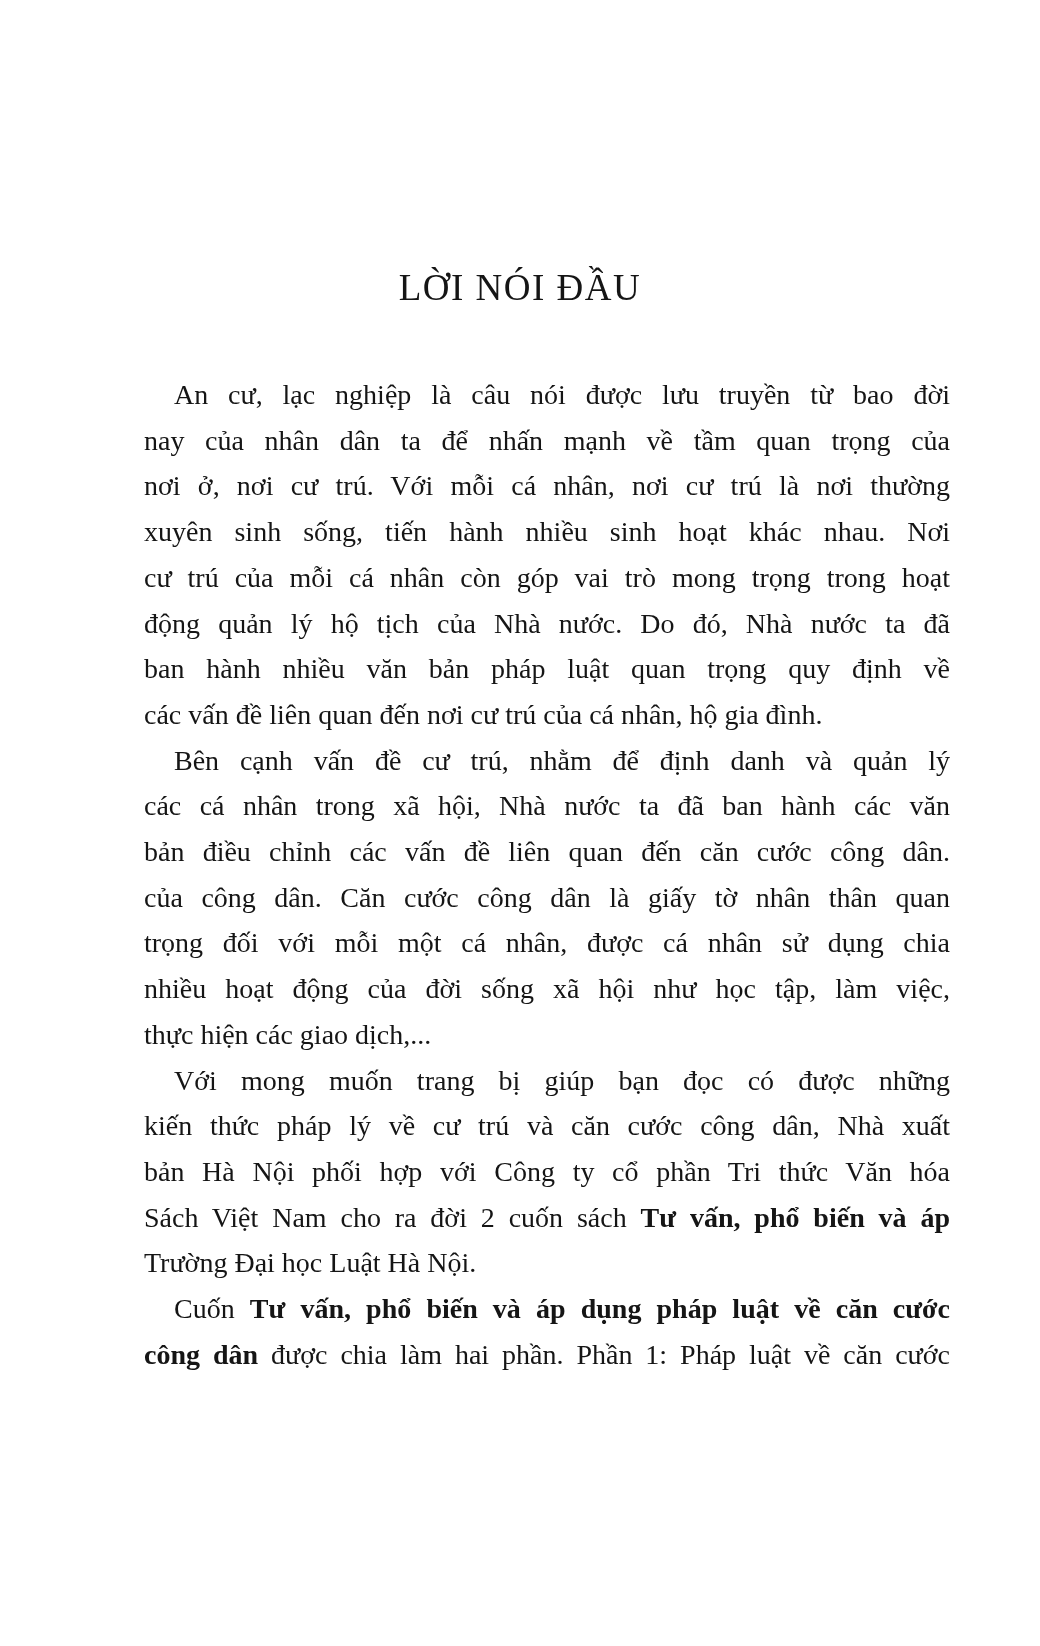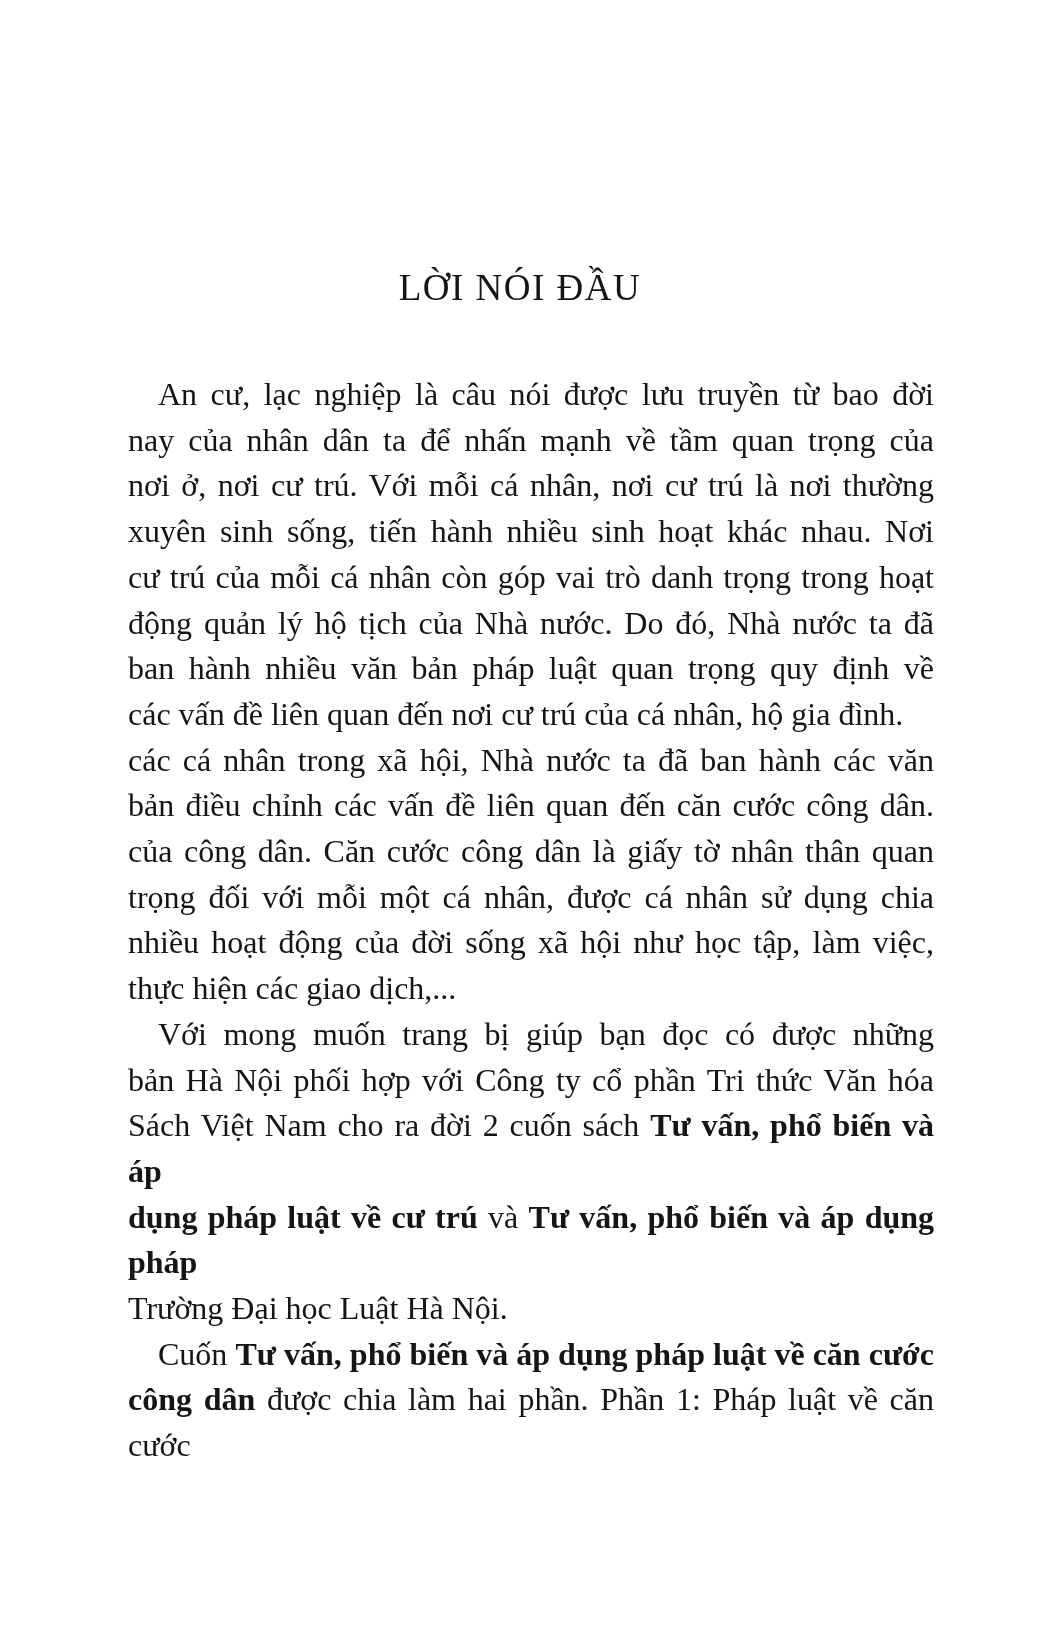--- a/index.html
+++ b/index.html
@@ -24,24 +24,24 @@
     width: 100%;
     margin: 0;
     text-align: center;
     font-size: 37px;
     font-weight: normal;
     letter-spacing: 1.5px;
     font-family: "Liberation Serif", "DejaVu Serif", serif;
   }
   .content {
     position: absolute;
-    left: 128px;
+    left: 144px;
     top: 372px;
     width: 806px;
-    font-size: 32px;
+    font-size: 28px;
     line-height: 45.7px;
   }
   .para {
     margin: 0;
   }
   .line {
     text-align: justify;
     text-align-last: left;
   }
   .line.just {
@@ -60,38 +60,39 @@
 <body>
 
 <div class="page">
   <h1 class="title">LỜI NÓI ĐẦU</h1>
   <div class="content">
       <div class="para">
         <div class="line first just"><span>An cư, lạc nghiệp là câu nói được lưu truyền từ bao đời</span></div>
         <div class="line just"><span>nay của nhân dân ta để nhấn mạnh về tầm quan trọng của</span></div>
         <div class="line just"><span>nơi ở, nơi cư trú. Với mỗi cá nhân, nơi cư trú là nơi thường</span></div>
         <div class="line just"><span>xuyên sinh sống, tiến hành nhiều sinh hoạt khác nhau. Nơi</span></div>
-        <div class="line just"><span>cư trú của mỗi cá nhân còn góp vai trò danh trọng trong hoạt</span></div>
+        <div class="line just"><span>cư trú của mỗi cá nhân còn góp vai trò mong trọng trong hoạt</span></div>
         <div class="line just"><span>động quản lý hộ tịch của Nhà nước. Do đó, Nhà nước ta đã</span></div>
         <div class="line just"><span>ban hành nhiều văn bản pháp luật quan trọng quy định về</span></div>
         <div class="line"><span>các vấn đề liên quan đến nơi cư trú của cá nhân, hộ gia đình.</span></div>
       </div>
       <div class="para">
+        <div class="line first just"><span>Bên cạnh vấn đề cư trú, nhằm để định danh và quản lý</span></div>
         <div class="line just"><span>các cá nhân trong xã hội, Nhà nước ta đã ban hành các văn</span></div>
         <div class="line just"><span>bản điều chỉnh các vấn đề liên quan đến căn cước công dân.</span></div>
         <div class="line just"><span>của công dân. Căn cước công dân là giấy tờ nhân thân quan</span></div>
         <div class="line just"><span>trọng đối với mỗi một cá nhân, được cá nhân sử dụng chia</span></div>
         <div class="line just"><span>nhiều hoạt động của đời sống xã hội như học tập, làm việc,</span></div>
         <div class="line"><span>thực hiện các giao dịch,...</span></div>
       </div>
       <div class="para">
         <div class="line first just"><span>Với mong muốn trang bị giúp bạn đọc có được những</span></div>
+        <div class="line just"><span>kiến thức pháp lý về cư trú và căn cước công dân, Nhà xuất</span></div>
         <div class="line just"><span>bản Hà Nội phối hợp với Công ty cổ phần Tri thức Văn hóa</span></div>
         <div class="line just"><span>Sách Việt Nam cho ra đời 2 cuốn sách </span><span class="bi">Tư vấn, phổ biến và áp</span></div>
-        <div class="line just"><span class="bi">dụng pháp luật về cư trú</span><span> và </span><span class="bi">Tư vấn, phổ biến và áp dụng pháp</span></div>
         <div class="line"><span>Trường Đại học Luật Hà Nội.</span></div>
       </div>
       <div class="para">
         <div class="line first just"><span>Cuốn </span><span class="bi">Tư vấn, phổ biến và áp dụng pháp luật về căn cước</span></div>
         <div class="line just"><span class="bi">công dân</span><span> được chia làm hai phần. Phần 1: </span><span class="i">Pháp luật về căn cước</span></div>
       </div>
     </div>
 </div>
 
 </body></html>

